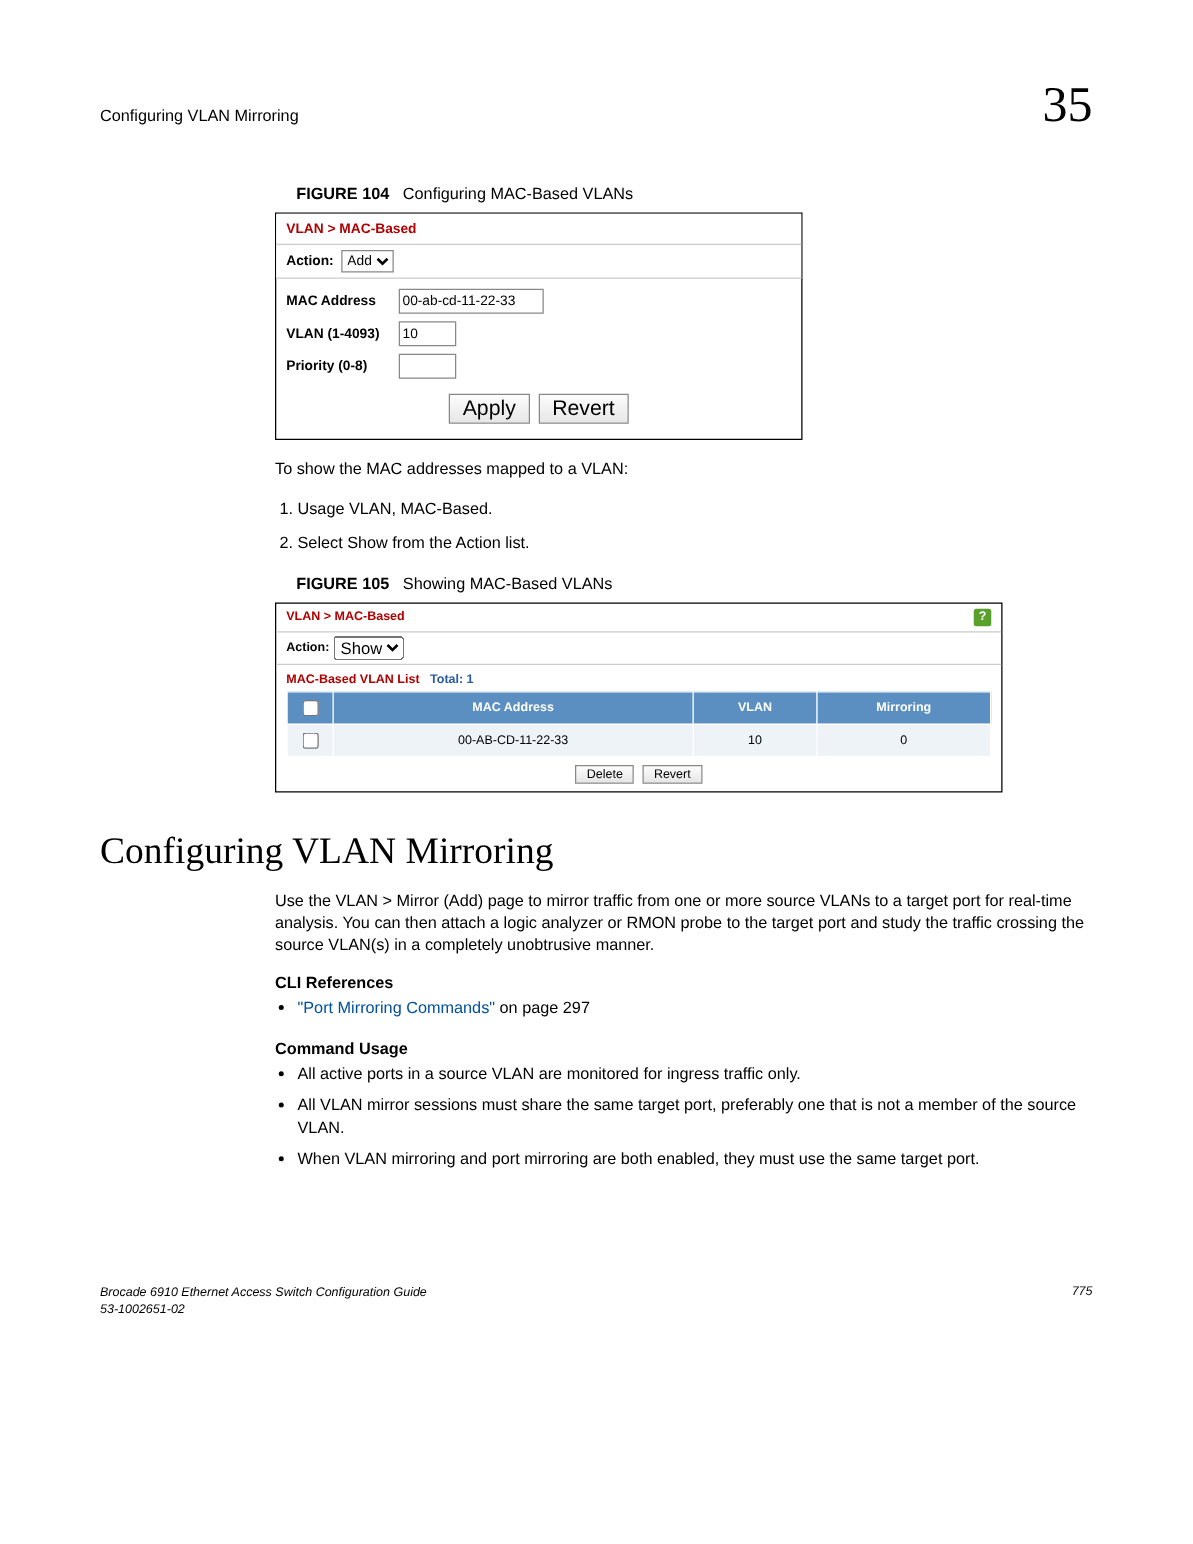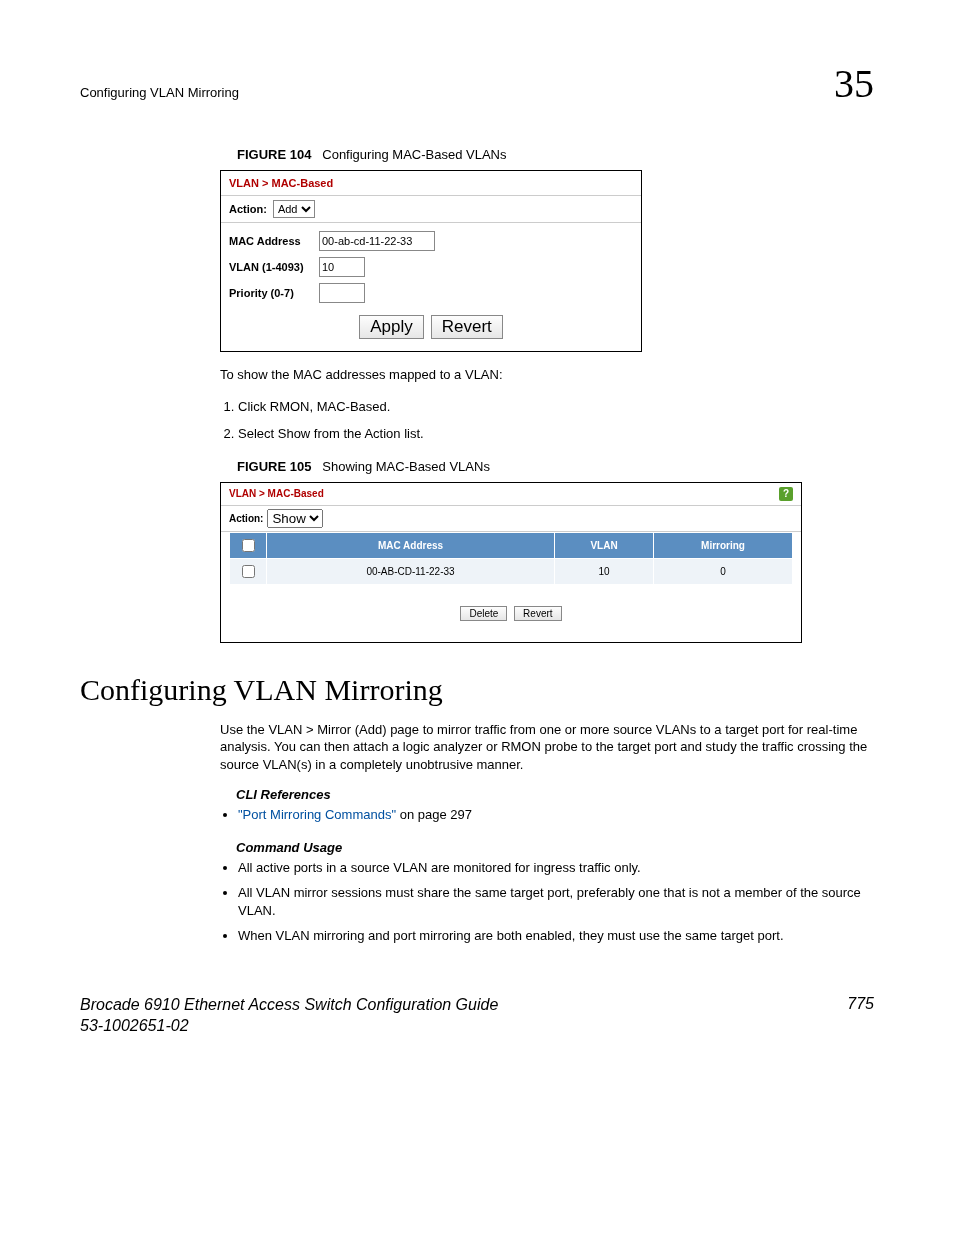--- a/index.html
+++ b/index.html
@@ -37,28 +37,28 @@
   .panel2 .bc { color: #b00000; font-weight: bold; padding: 4px 8px; border-bottom: 1px solid #ccc; display:flex; justify-content:space-between; align-items:center; }
   .panel2 .help { width:14px; height:14px; background:#5aa02c; color:#fff; display:flex; align-items:center; justify-content:center; font-weight:bold; font-size:10px; border-radius:2px; }
   .panel2 .row-action { padding: 3px 8px; border-bottom: 1px solid #ccc; display: flex; align-items: center; gap: 4px; }
   .panel2 .listhdr { color:#b00000; font-weight:bold; padding: 6px 8px 4px 8px; }
   .panel2 .listhdr .tot { color:#2a5aa0; font-weight:bold; }
   .tbl { width: calc(100% - 16px); margin: 0 8px; border-collapse: collapse; }
   .tbl th { background:#5b8ec1; color:#fff; font-size:10px; font-weight:bold; padding:3px 4px; border:1px solid #fff; }
   .tbl th.cb { width:28px; background:#5b8ec1; }
   .tbl td { background:#eef3f8; font-size:10px; text-align:center; padding:3px 4px; border:1px solid #fff; }
   .tbl td.cb { width:28px; }
-  .panel2 .btn-row { text-align:center; padding:21px 0; }
+  .panel2 .btn-row { text-align:center; padding:6px 0; }
   .panel2 button.b { font-size:10px; padding:1px 8px; margin:0 2px; border:1px solid #888; background:linear-gradient(#fdfdfd,#e6e6e6); cursor:pointer; }
 
   h1.sect { font-family: Georgia, 'Times New Roman', serif; font-weight: normal; font-size: 30px; margin: 30px 0 14px -140px; }
   p.body-p { line-height: 1.35; margin: 0 0 14px 0; }
-  .subhdr { font-weight: bold; margin: 10px 0 4px 16px; font-style: italic; }
+  .subhdr { font-weight: bold; margin: 10px 0 4px 0; }
   .link { color: #0050a0; }
-  .footer { display:flex; justify-content:space-between; font-style: italic; font-size: 16px; margin-top: 50px; }
+  .footer { display:flex; justify-content:space-between; font-style: italic; font-size: 10px; margin-top: 92px; }
   .footer .l { line-height:1.3; }
 </style>
 </head>
 <body>
 
 <div class="header-row">
   <div class="header-left">Configuring VLAN Mirroring</div>
   <div class="header-right">35</div>
 </div>
 
@@ -81,52 +81,56 @@
     <div class="body">
       <div class="frow">
         <label class="lbl">MAC Address</label>
         <input class="t" style="width: 110px;" value="00-ab-cd-11-22-33">
       </div>
       <div class="frow">
         <label class="lbl">VLAN (1-4093)</label>
         <input class="t" style="width: 40px;" value="10">
       </div>
       <div class="frow">
-        <label class="lbl">Priority (0-7)</label>
+        <label class="lbl">Priority (0-8)</label>
         <input class="t" style="width: 40px;" value="">
       </div>
       <div class="btn-row">
         <button class="b">Apply</button>
         <button class="b">Revert</button>
       </div>
     </div>
   </div>
 
   <p class="body-p">To show the MAC addresses mapped to a VLAN:</p>
 
   <ol class="num">
-    <li>Click RMON, MAC-Based.</li>
+    <li>Usage VLAN, MAC-Based.</li>
     <li>Select Show from the Action list.</li>
   </ol>
 
   <div class="fig-cap">
     <b>FIGURE 105</b>&nbsp;&nbsp;
     <span>Showing MAC-Based VLANs</span>
   </div>
 
   <div class="panel2" style="width:580px;">
     <div class="bc">
       <span>VLAN &gt; MAC-Based</span>
       <span class="help">?</span>
     </div>
     <div class="row-action">
       <span style="font-weight:bold;">Action:</span>
       <select class="sel">
         <option>Show</option>
       </select>
+    </div>
+    <div class="listhdr">
+      <span>MAC-Based VLAN List</span>&nbsp;&nbsp;
+      <span class="tot">Total: 1</span>
     </div>
     <table class="tbl">
       <tbody>
           <tr>
         <th class="cb"><input type="checkbox" style=""></th>
         <th>MAC Address</th>
         <th style="width:90px;">VLAN</th>
         <th style="width:130px;">Mirroring</th>
       </tr>
       <tr>

